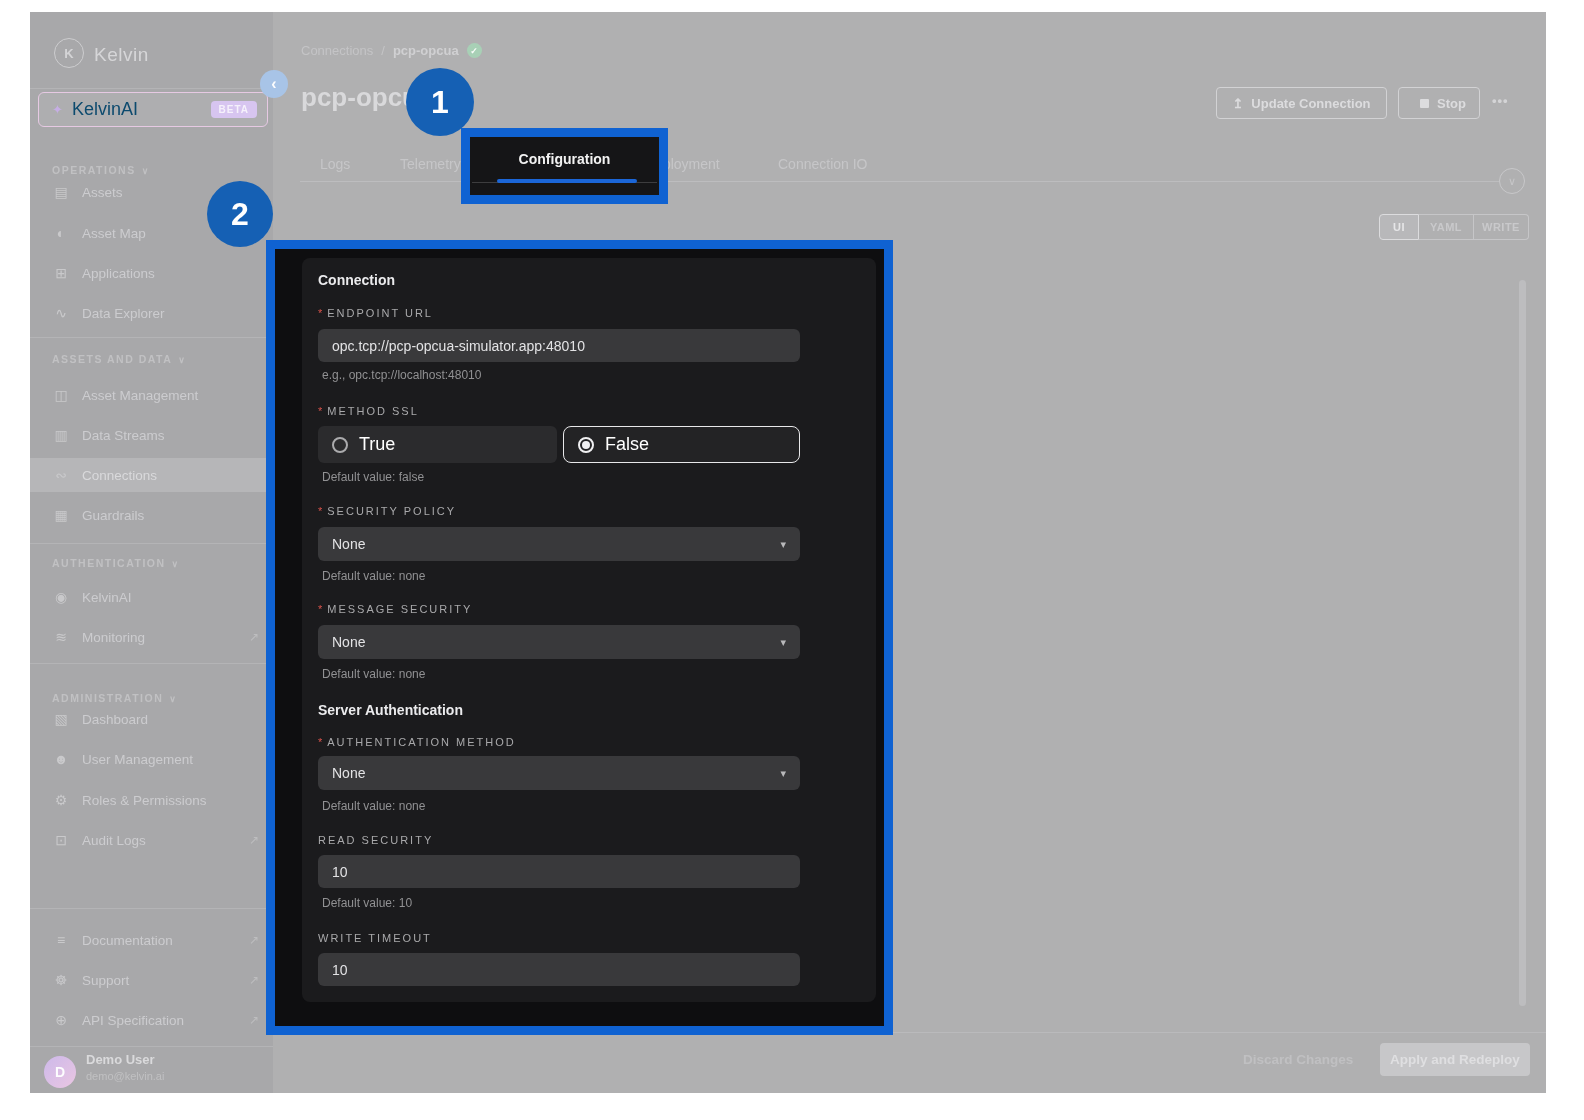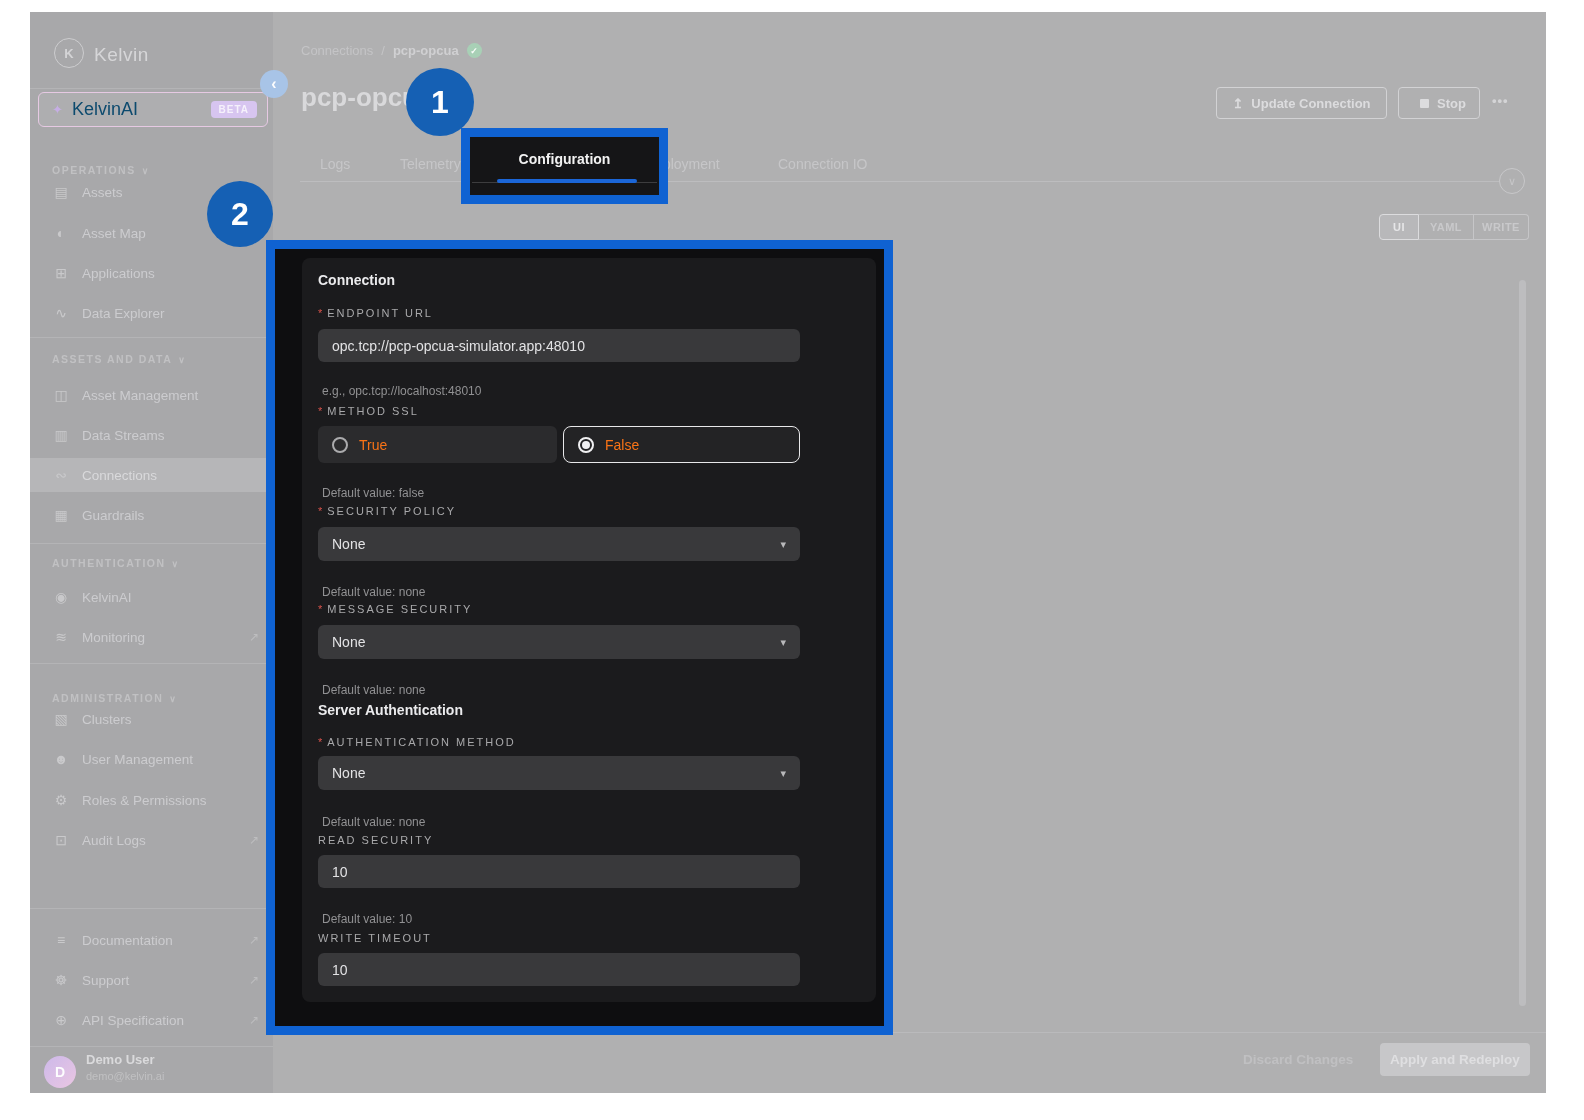--- a/index.html
+++ b/index.html
@@ -83,28 +83,28 @@
   .spot2-inner { left:275px; top:249px; width:609px; height:777px; background:#0e0e10; z-index:6; }
   .form-card { left:302px; top:258px; width:574px; height:744px; background:#1b1b1d; border-radius:8px; z-index:7; }
   .fsec { left:318px; font-size:14px; font-weight:bold; color:#ebebed; z-index:8; }
   .flabel { left:318px; font-size:11px; letter-spacing:2px; color:#a9a9ab; z-index:8; display:flex; gap:5px; }
   .flabel .req { color:#d9534b; letter-spacing:0; }
   .finput { left:318px; width:482px; height:33px; background:#39393b; border-radius:6px; color:#e3e3e5; font-size:14px;
             display:flex; align-items:center; padding-left:14px; z-index:8; }
   .fselect { left:318px; width:482px; height:34px; background:#39393b; border-radius:6px; color:#e3e3e5; font-size:14px;
              display:flex; align-items:center; padding:0 14px; z-index:8; }
   .fselect .caret { margin-left:auto; color:#b9b9bb; font-size:11px; }
-  .fhelper { left:322px; font-size:12px; color:#919193; z-index:8;margin-top:16px; }
+  .fhelper { left:322px; font-size:12px; color:#919193; z-index:8; }
   .radio-card { height:37px; display:flex; align-items:center; gap:11px; padding-left:14px; z-index:8; }
   .radio-true { left:318px; top:426px; width:239px; background:#2b2b2d; border-radius:6px; }
   .radio-false { left:563px; top:426px; width:237px; background:#232325; border:1.5px solid #e8e8ea; border-radius:8px; }
   .rc { width:16px; height:16px; border-radius:50%; border:2px solid #ababad; flex:none; display:flex; align-items:center; justify-content:center; }
   .rc.sel { border-color:#f0f0f2; }
   .rc.sel::after { content:""; width:8px; height:8px; border-radius:50%; background:#f0f0f2; }
-  .rlab { font-size:14px; color:#f97316; }
+  .rlab { font-size:18px; color:#ffffff; }
 
   
   .num-circle { width:68px; height:68px; border-radius:50%; background:#1560b4; color:#ffffff; font-size:32px; font-weight:bold;
                 display:flex; align-items:center; justify-content:center; z-index:10; }
   .nc1 { left:406px; top:68px; }
   .nc2 { left:207px; top:181px; width:66px; height:66px; }
 </style>
 </head>
 <body>
 
@@ -170,21 +170,21 @@
   <div class="abs srow" style="top:620px">
     <span class="sic">≋</span>
     <span class="slab">Monitoring</span>
     <span class="ext">↗</span>
     </div>
 
   <div class="abs sdivider" style="top:663px"></div>
   <div class="abs shead" style="top:692px"><span>ADMINISTRATION</span><span class="chev">∨</span></div>
   <div class="abs srow" style="top:702px">
     <span class="sic">▧</span>
-    <span class="slab">Clusters</span>
+    <span class="slab">Dashboard</span>
     </div>
   <div class="abs srow" style="top:742px">
     <span class="sic">☻</span>
     <span class="slab">User Management</span>
     </div>
   <div class="abs srow" style="top:783px">
     <span class="sic">⚙</span>
     <span class="slab">Roles &amp; Permissions</span>
     </div>
   <div class="abs srow" style="top:823px">

